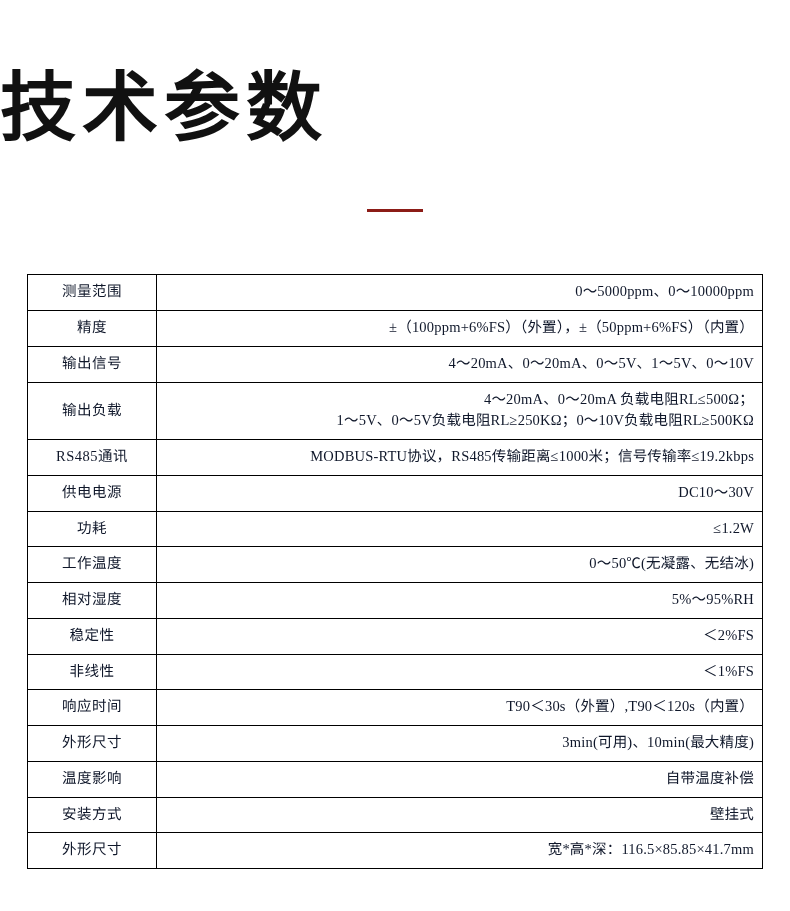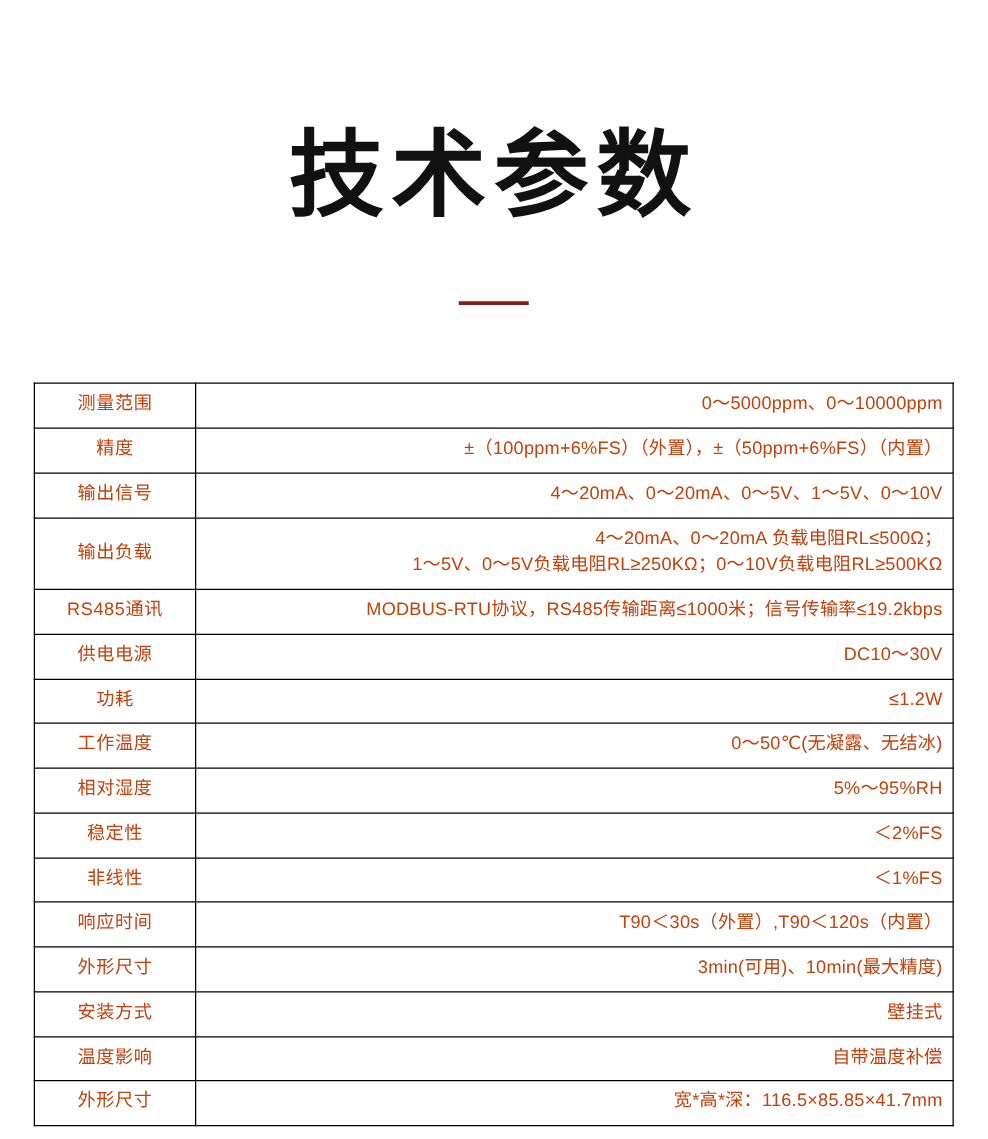--- a/index.html
+++ b/index.html
@@ -14,22 +14,21 @@
     color: #1a1a1a;
     overflow: hidden;
   }
   .page {
     position: relative;
     width: 790px;
     height: 911px;
     box-sizing: border-box;
   }
   .title-block {
-    text-align: center;
-    padding-top: 96px;
+    padding-top: 64px;
   }
   .page-title {
     font-size: 76px;
     font-weight: 700;
     letter-spacing: 6px;
     line-height: 1.15;
     color: #111111;
     margin: 0;
     font-family: "DejaVu Sans", "Liberation Sans", sans-serif;
   }
@@ -47,21 +46,22 @@
     width: 100%;
     border-collapse: collapse;
     table-layout: fixed;
     font-size: 14.5px;
   }
   table.spec td {
     border: 1px solid #000000;
     padding: 6px 8px 7px 8px;
     vertical-align: middle;
     line-height: 1.5;
-    color: #c2410c;
+    color: #0f172a;
+    font-family: Liberation Serif, serif;
   }
   td.label {
     width: 112px;
     text-align: center;
     white-space: nowrap;
     letter-spacing: 0.5px;
   }
   td.value {
     text-align: right;
     padding-left: 10px;
@@ -158,29 +158,29 @@
               <span class="line">T90＜30s（外置）,T90＜120s（内置）</span>
             </td>
           </tr>
           <tr>
             <td class="label">外形尺寸</td>
             <td class="value">
               <span class="line">3min(可用)、10min(最大精度)</span>
             </td>
           </tr>
           <tr>
+            <td class="label">温度影响</td>
+            <td class="value">
+              <span class="line">自带温度补偿</span>
+            </td>
+          </tr>
+          <tr>
             <td class="label">安装方式</td>
             <td class="value">
               <span class="line">壁挂式</span>
-            </td>
-          </tr>
-          <tr>
-            <td class="label">温度影响</td>
-            <td class="value">
-              <span class="line">自带温度补偿</span>
             </td>
           </tr>
           <tr>
             <td class="label">外形尺寸</td>
             <td class="value">
               <span class="line">宽*高*深：116.5×85.85×41.7mm</span>
             </td>
           </tr>
         </tbody>
     </table>

